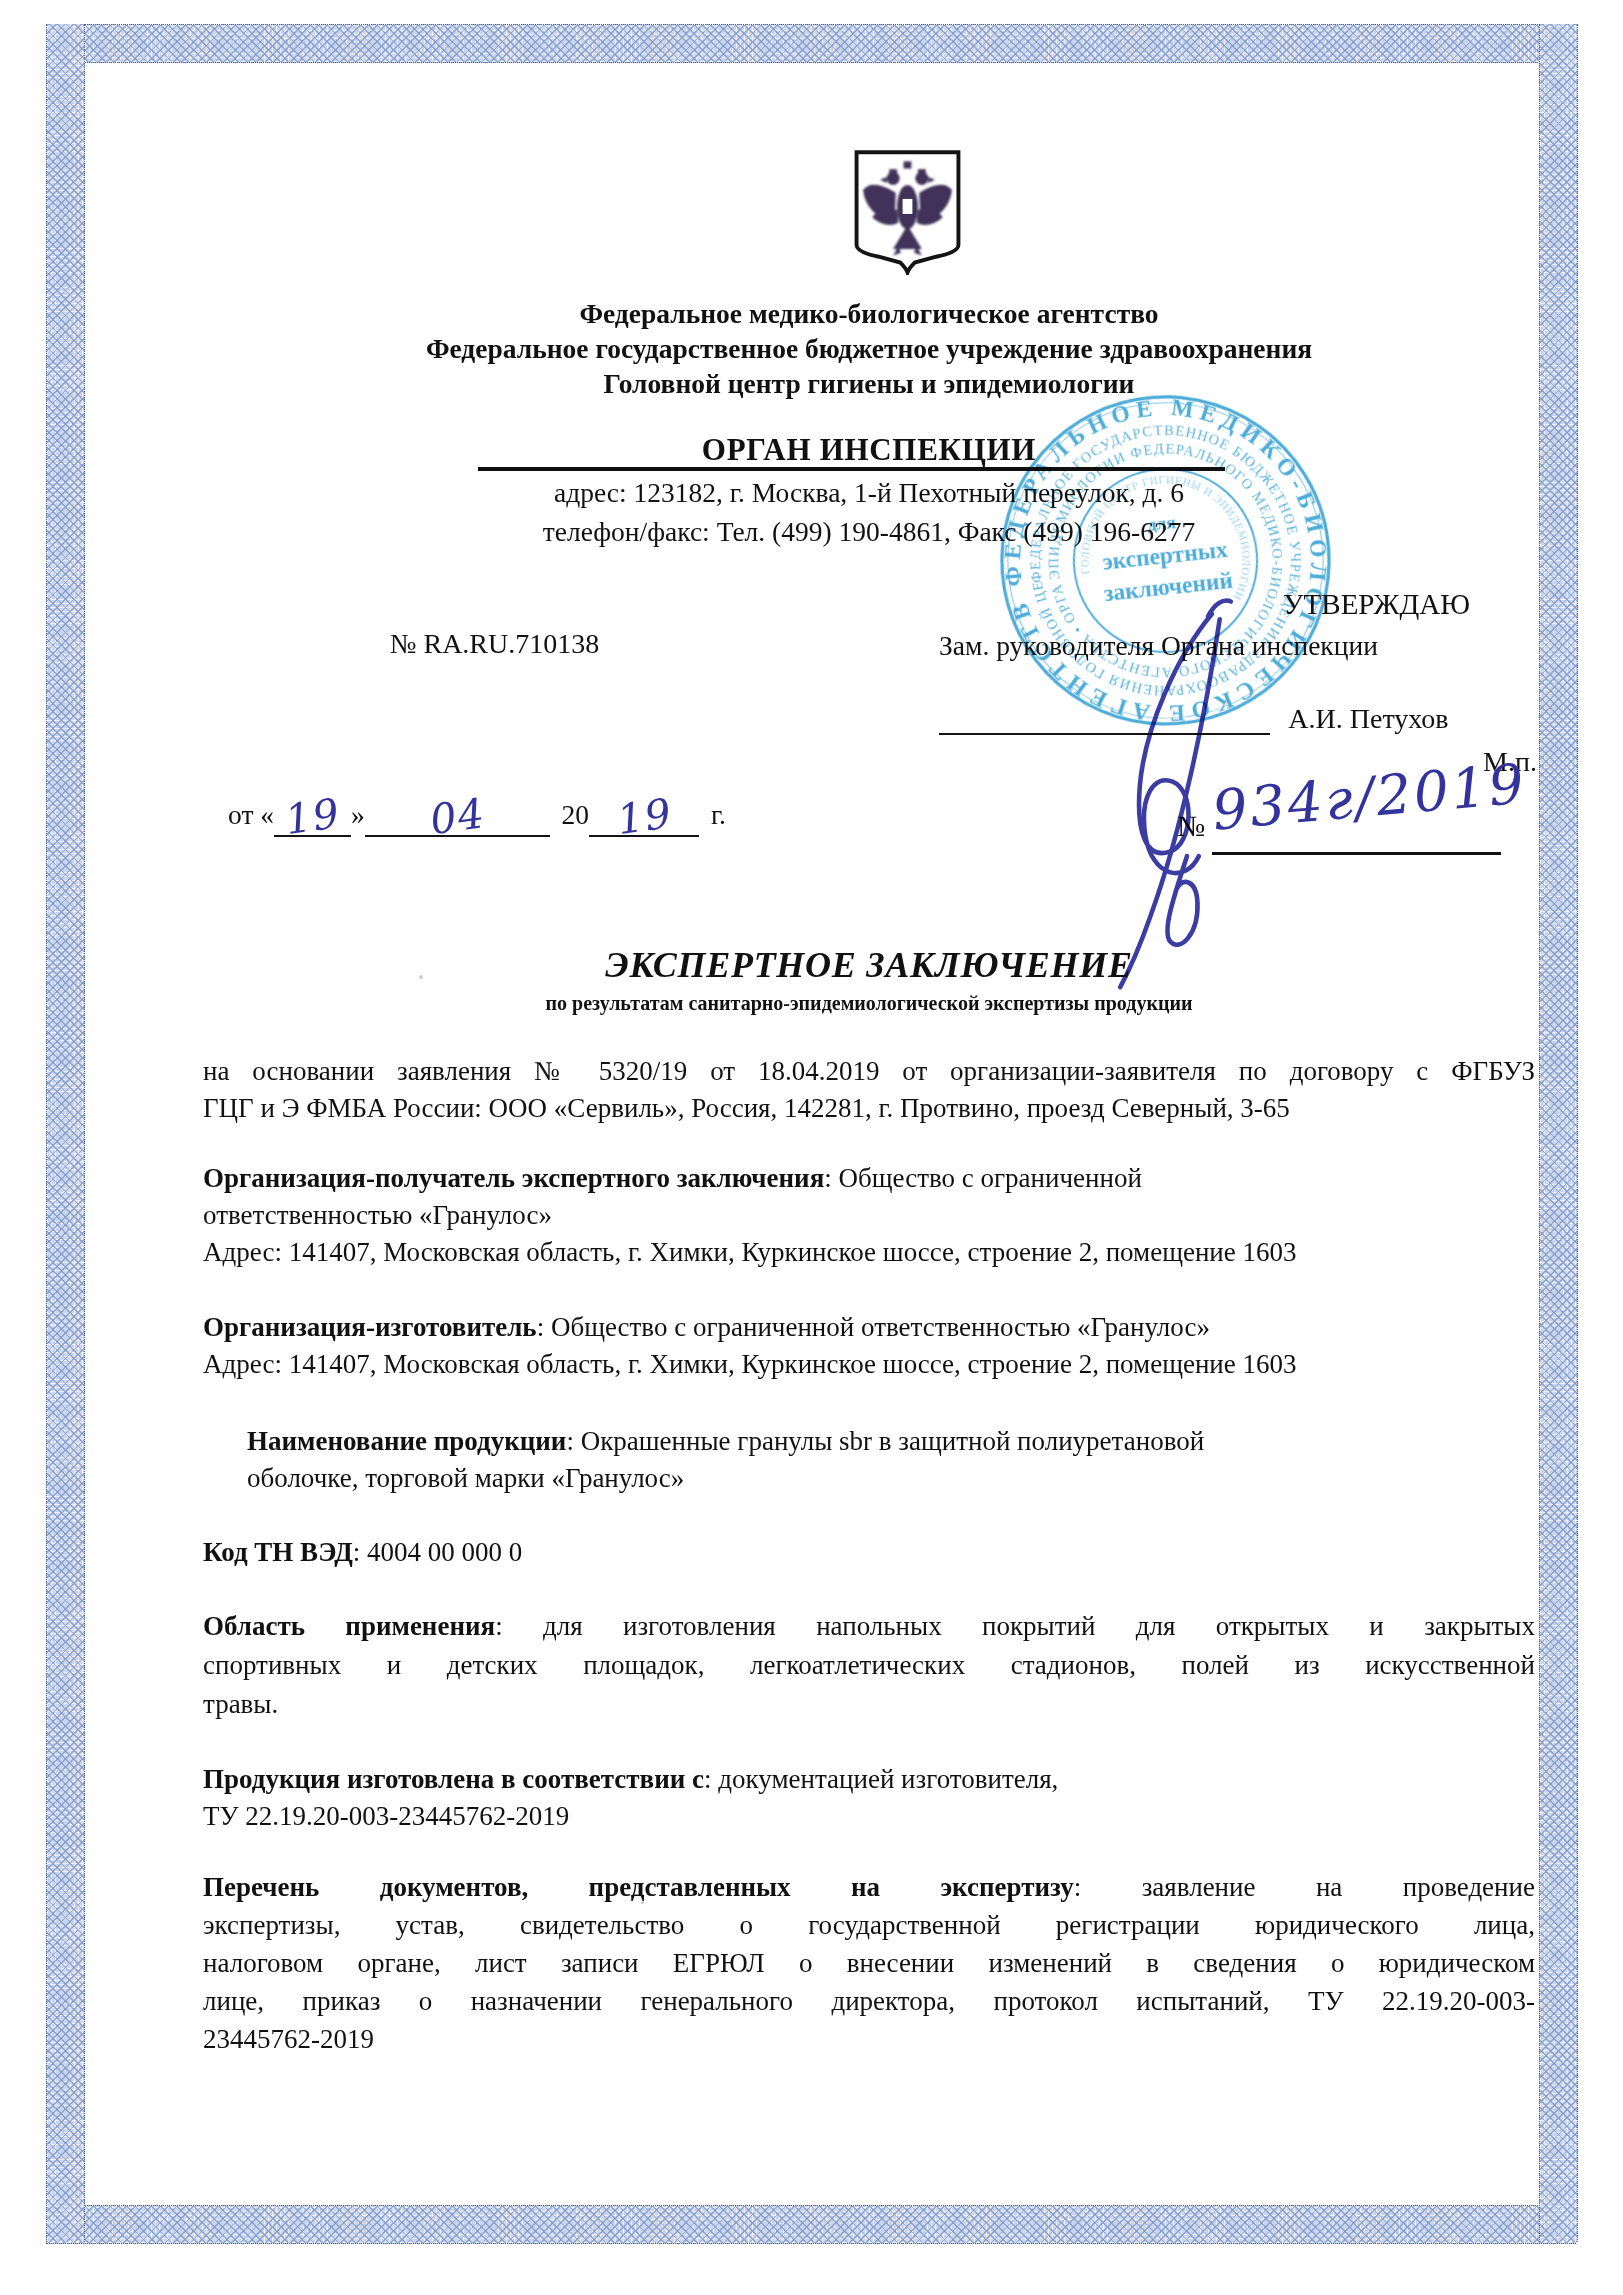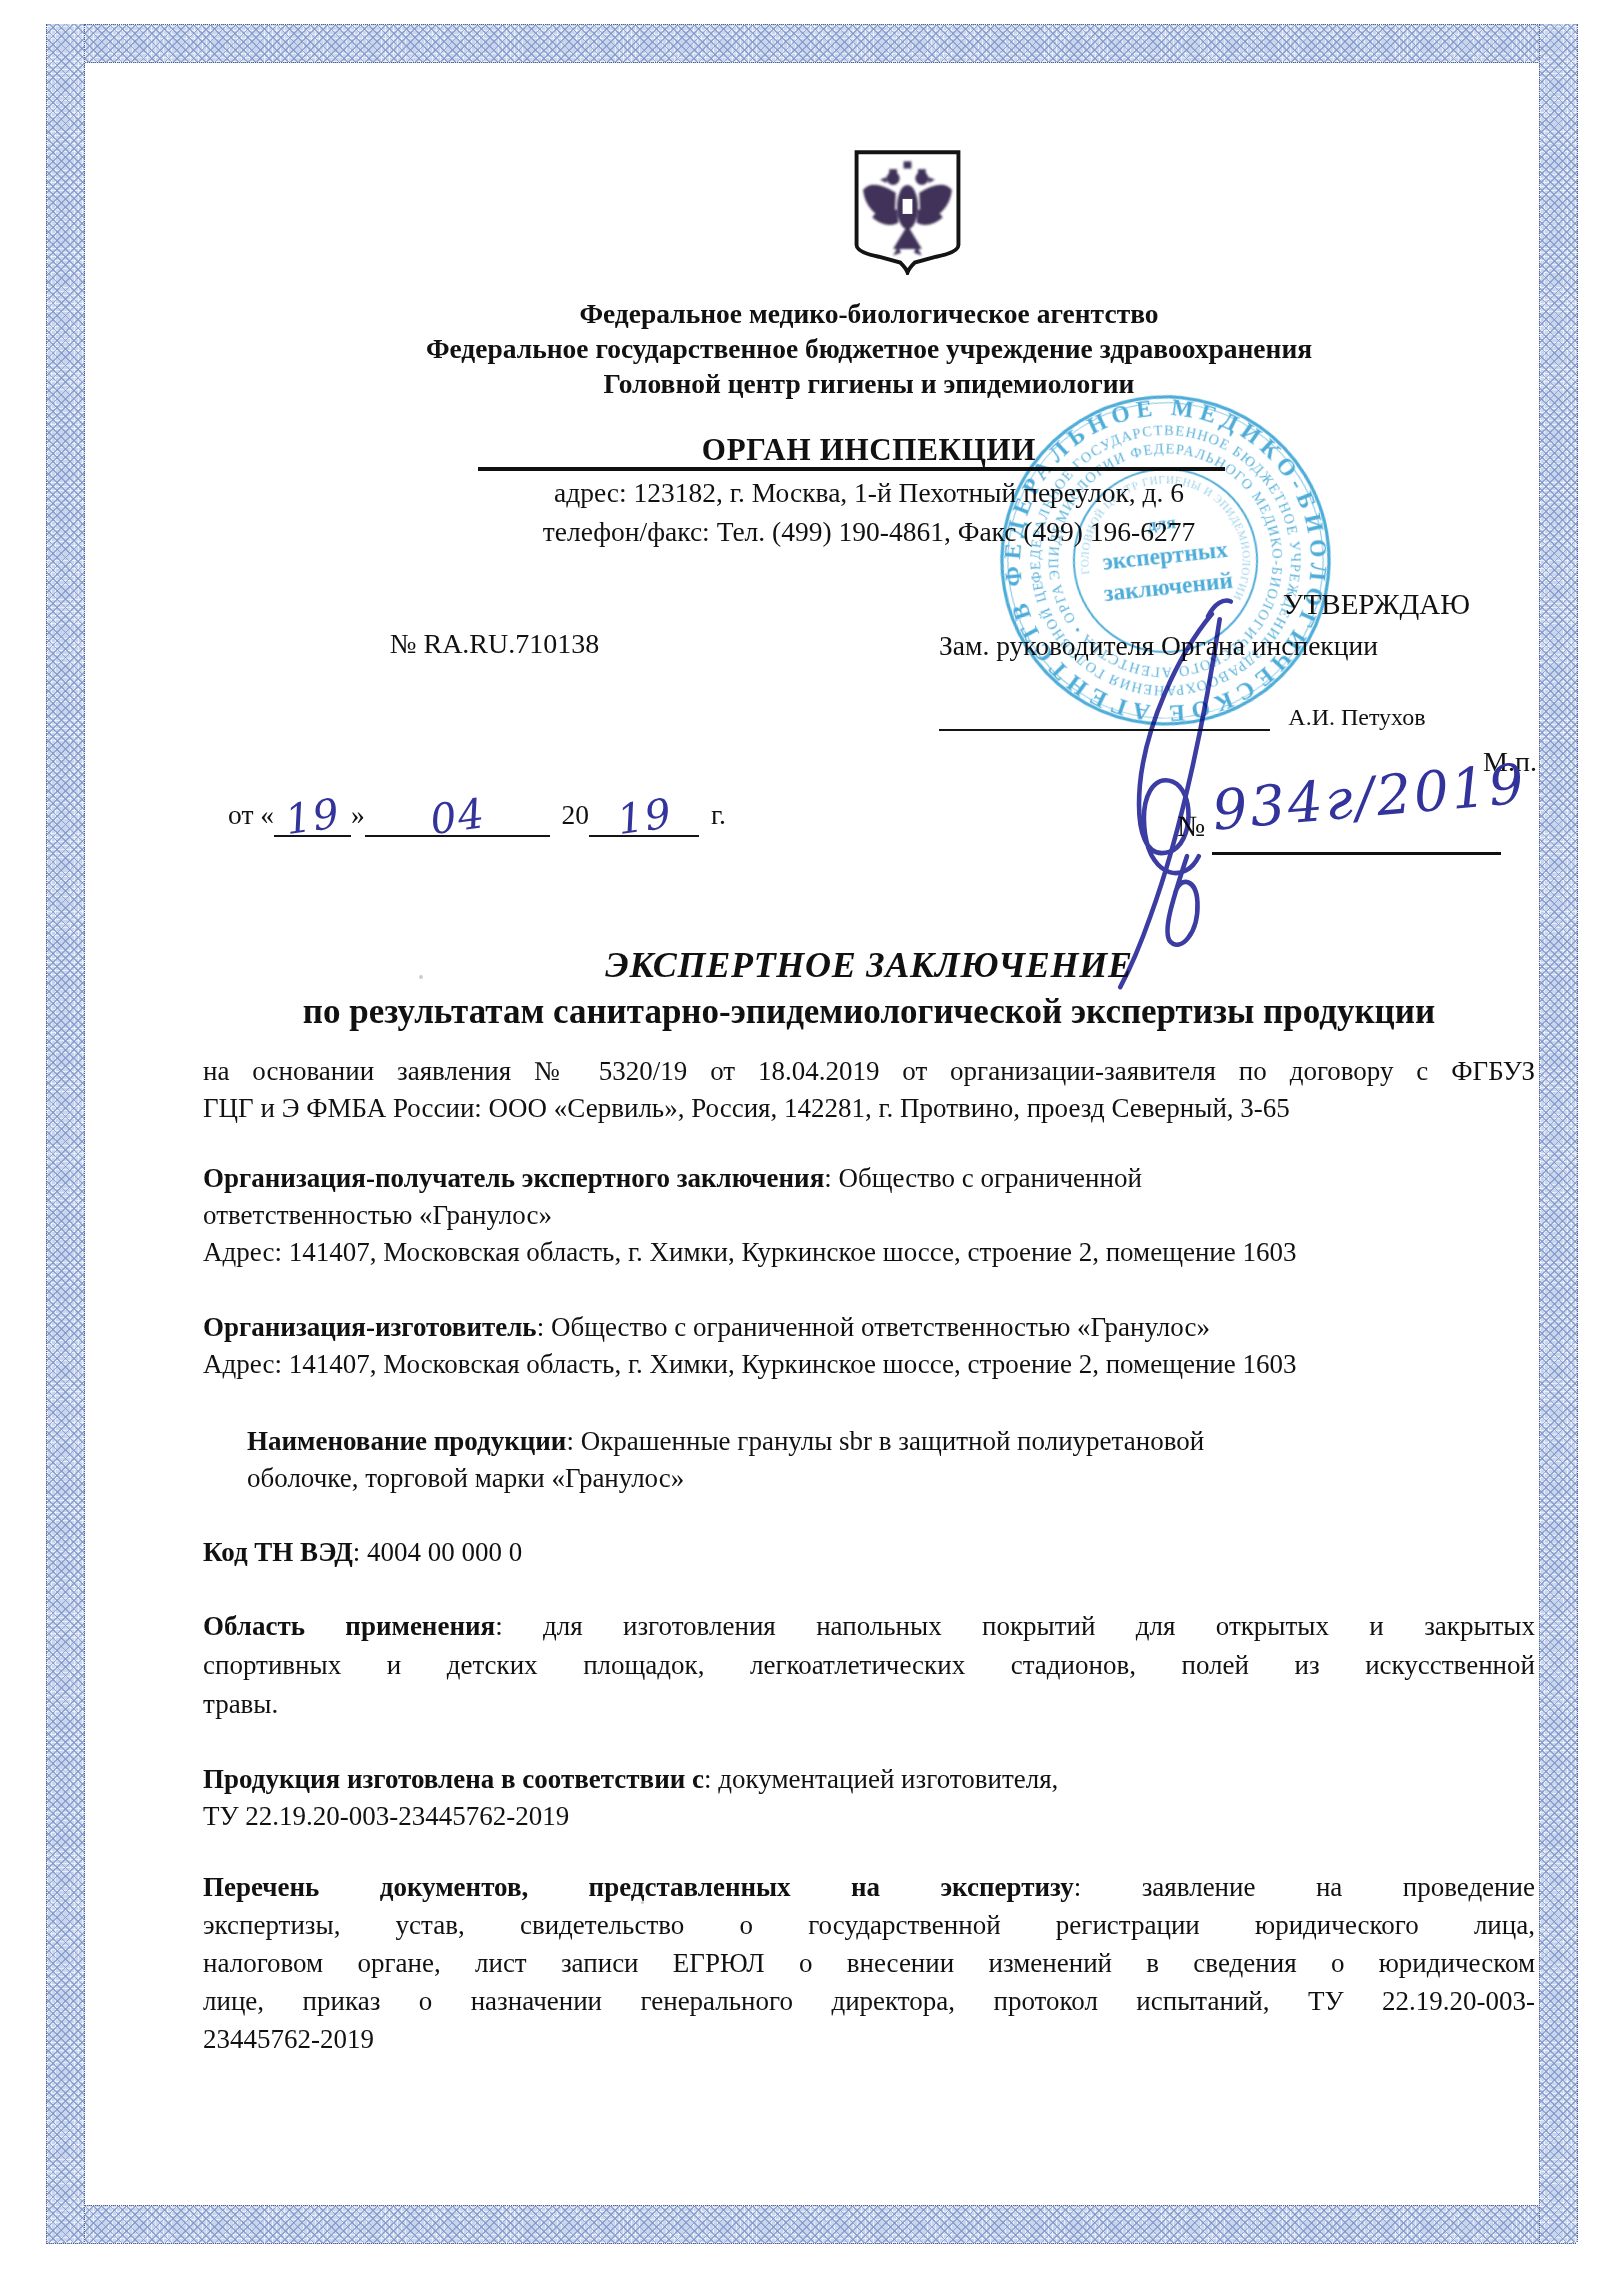--- a/index.html
+++ b/index.html
@@ -30,41 +30,41 @@
   .center{text-align:center;}
   .content-w{left:203px;width:1332px;}
   .body-text{font-size:27px;line-height:37px;}
   .b{font-weight:bold;}
   .just{text-align:justify;text-align-last:justify;}
   .hdr{font-size:27.5px;font-weight:bold;line-height:35px;}
   .organ-title{font-size:31px;font-weight:bold;letter-spacing:0.7px;}
   .addr{font-size:27.5px;line-height:38px;}
   .underbar{position:absolute;background:#101010;}
   .main-title{font-size:36px;font-weight:bold;letter-spacing:0.7px;font-style:italic;}
-  .sub-title{font-size:35px;font-weight:bold;}
+  .sub-title{font-size:20px;font-weight:bold;}
 
   
   .hw{
     font-family:"DejaVu Serif",serif;font-style:italic;color:#33339c;
     transform:rotate(-7deg);display:inline-block;letter-spacing:1.3px;
   }
   .date-row{display:flex;align-items:flex-end;height:55px;font-size:27.5px;}
   .date-row .pr{padding-bottom:6.5px;}
   .seg{border-bottom:2.6px solid #141414;text-align:center;}
   .seg .hw{font-size:41px;line-height:33px;transform:rotate(-8deg) translateY(2.6px);}
   .d-day{width:77px;}
   .d-month{width:185px;}
   .d-year{width:110px;}
   .gap{width:11.8px;}
 
   .approve-block{left:939px;width:531px;font-size:27.5px;}
   .approve-word{text-align:right;font-size:29px;}
   .sig-row{display:flex;align-items:flex-end;margin-top:41px;}
   .sig-line{flex:0 0 331px;border-bottom:2.6px solid #141414;height:26px;}
-  .sig-name{padding-left:18.3px;font-size:24px;}
+  .sig-name{padding-left:18.3px;font-size:28px;}
 
   .stamp-wrap{left:998px;top:393px;width:335px;height:335px;mix-blend-mode:multiply;opacity:.88;}
   .sig-wrap{left:1073px;top:576px;width:190px;height:419px;mix-blend-mode:multiply;}
 
   .num-hw{left:1212px;top:765px;font-size:55px;letter-spacing:2.6px;transform:rotate(-5deg);}
   .speckle{position:absolute;border-radius:50%;background:#9a9a9a;opacity:.5;}
 </style>
 </head>
 <body>
 

